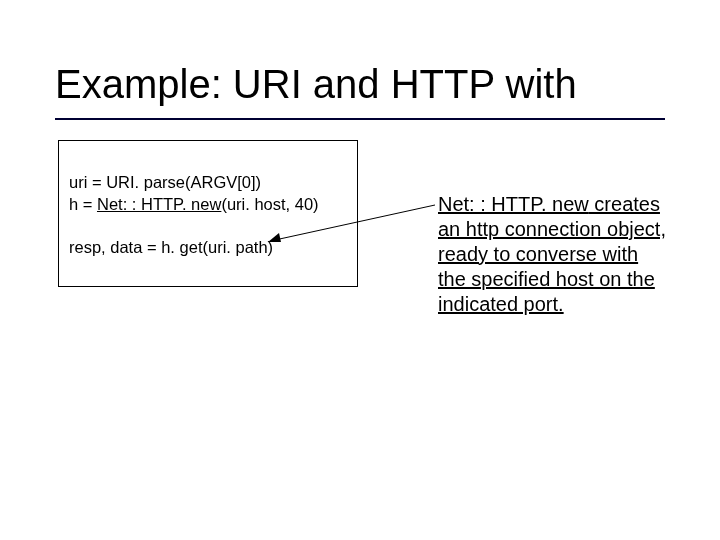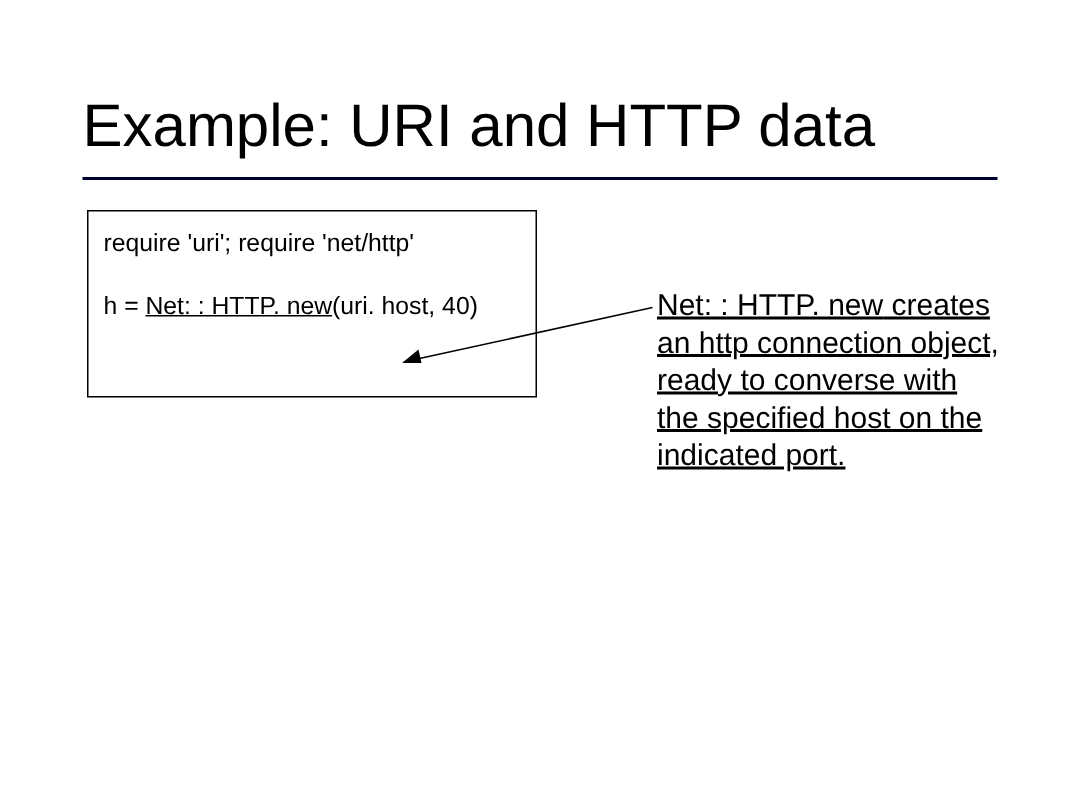--- a/index.html
+++ b/index.html
@@ -63,31 +63,32 @@
       left: 265px;
       top: 200px;
       width: 175px;
       height: 50px;
       pointer-events: none;
     }
   </style>
 </head>
 <body>
 
-<div class="title">Example: URI and HTTP data</div>
+<div class="title">Example: URI and HTTP with</div>
 
 <div class="title-underline"></div>
 
 <div class="code-box">
-  <div class="code-line">require 'uri'; require  'net/http'</div>
   <div class="gap"></div>
+  <div class="code-line">uri = URI. parse(ARGV[0])</div>
   <div class="code-line">
     <span>h = </span><span class="underline-span">Net: : HTTP. new</span><span>(uri. host, 40)</span>
   </div>
   <div class="gap"></div>
+  <div class="code-line">resp, data = h. get(uri. path)</div>
 </div>
 
 <svg class="arrow-svg" viewBox="0 0 175 50">
   <line x1="170" y1="5" x2="10" y2="40" stroke="#000" stroke-width="1"></line>
   <polygon points="3,42 14,33 16,42" fill="#000"></polygon>
 </svg>
 
 <div class="annotation">
   <span class="lead">Net: : HTTP. new</span><span> creates an http connection object, ready to converse with the specified host on the indicated port.</span>
 </div>

